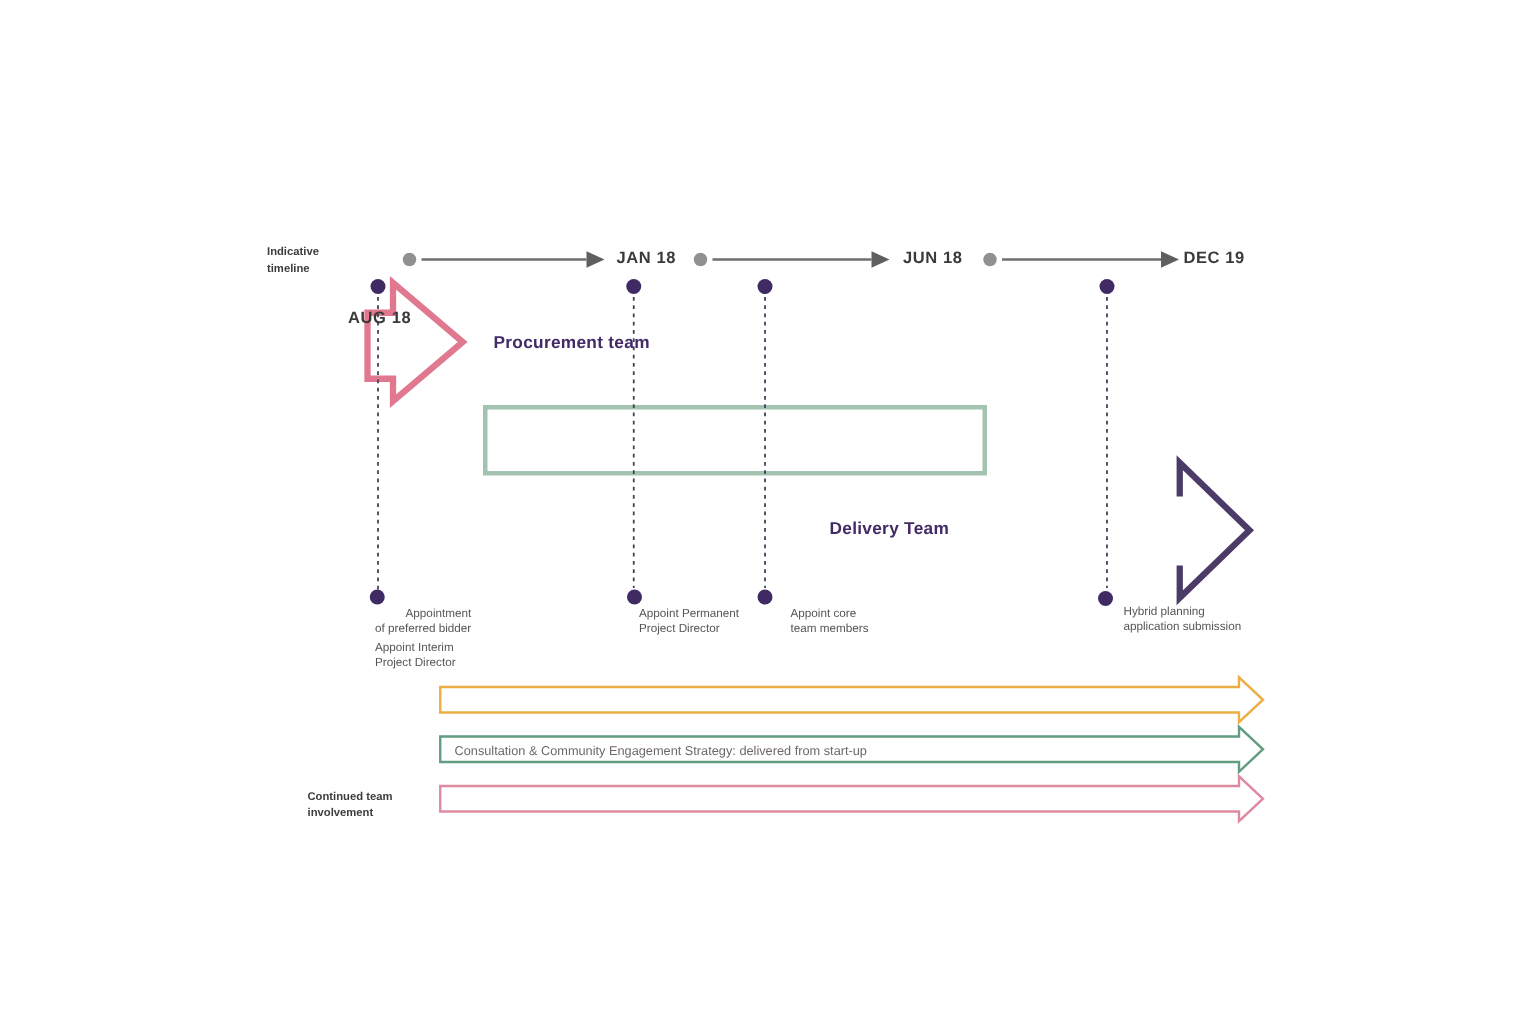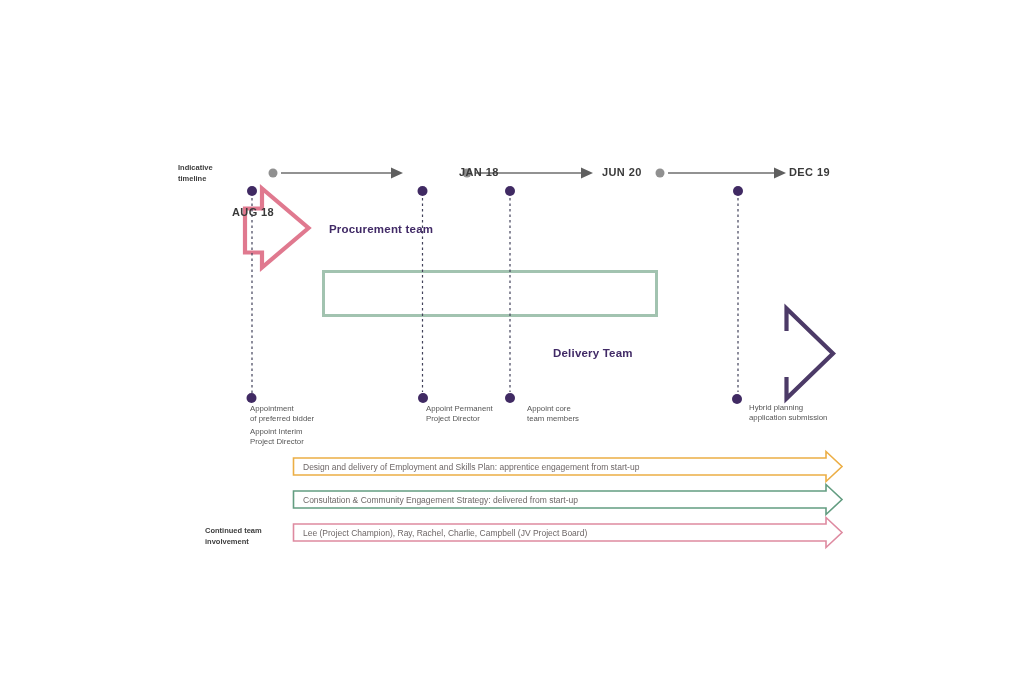--- a/index.html
+++ b/index.html
@@ -82,37 +82,35 @@
       <path d="M293.5,458 H826 V451.5 L842,466.5 L826,481.5 V475 H293.5 Z" stroke="#ecae45"></path>
       <path d="M293.5,491 H826 V484.5 L842,499.5 L826,514.5 V508 H293.5 Z" stroke="#639d81"></path>
       <path d="M293.5,524 H826 V517.5 L842,532.5 L826,547.5 V541 H293.5 Z" stroke="#de8aa0"></path>
     </g>
   </svg>
 
   <div class="lbl side-label" style="left:178px;top:163px;width:60px;">Indicative
 timeline</div>
 
   <div class="lbl date-label" style="left:232px;top:166px;margin-top:40px;">AUG 18</div>
-  <div class="lbl date-label" style="left:411px;top:166px;margin-left:48px;">JAN 18</div>
-  <div class="lbl date-label" style="left:602px;top:166px;">JUN 20</div>
+  <div class="lbl date-label" style="left:411px;top:166px;">JAN 18</div>
+  <div class="lbl date-label" style="left:602px;top:166px;">JUN 18</div>
   <div class="lbl date-label" style="left:789px;top:166px;">DEC 19</div>
 
   <div class="lbl team-label" style="left:317px;top:223px;">Procurement team</div>
   <div class="lbl team-label" style="left:541px;top:347px;">Delivery Team</div>
 
-  <div class="lbl milestone-label" style="left:250px;top:404px;">Appointment
+  <div class="lbl milestone-label" style="left:250px;top:404px;text-align:right;">Appointment
 of preferred bidder</div>
   <div class="lbl milestone-label" style="left:250px;top:427px;">Appoint Interim
 Project Director</div>
   <div class="lbl milestone-label" style="left:426px;top:404px;">Appoint Permanent
 Project Director</div>
   <div class="lbl milestone-label" style="left:527px;top:404px;">Appoint core
 team members</div>
   <div class="lbl milestone-label" style="left:749px;top:403px;">Hybrid planning
 application submission</div>
 
-  <div class="lbl stream-label" style="left:303px;top:462px;">Design and delivery of Employment and Skills Plan: apprentice engagement from start-up</div>
   <div class="lbl stream-label" style="left:303px;top:495px;">Consultation &amp; Community Engagement Strategy: delivered from start-up</div>
-  <div class="lbl stream-label" style="left:303px;top:528px;">Lee (Project Champion), Ray, Rachel, Charlie, Campbell (JV Project Board)</div>
 
   <div class="lbl side-label" style="left:205px;top:526px;width:80px;">Continued team
 involvement</div>
 </div>
 
 </body></html>

